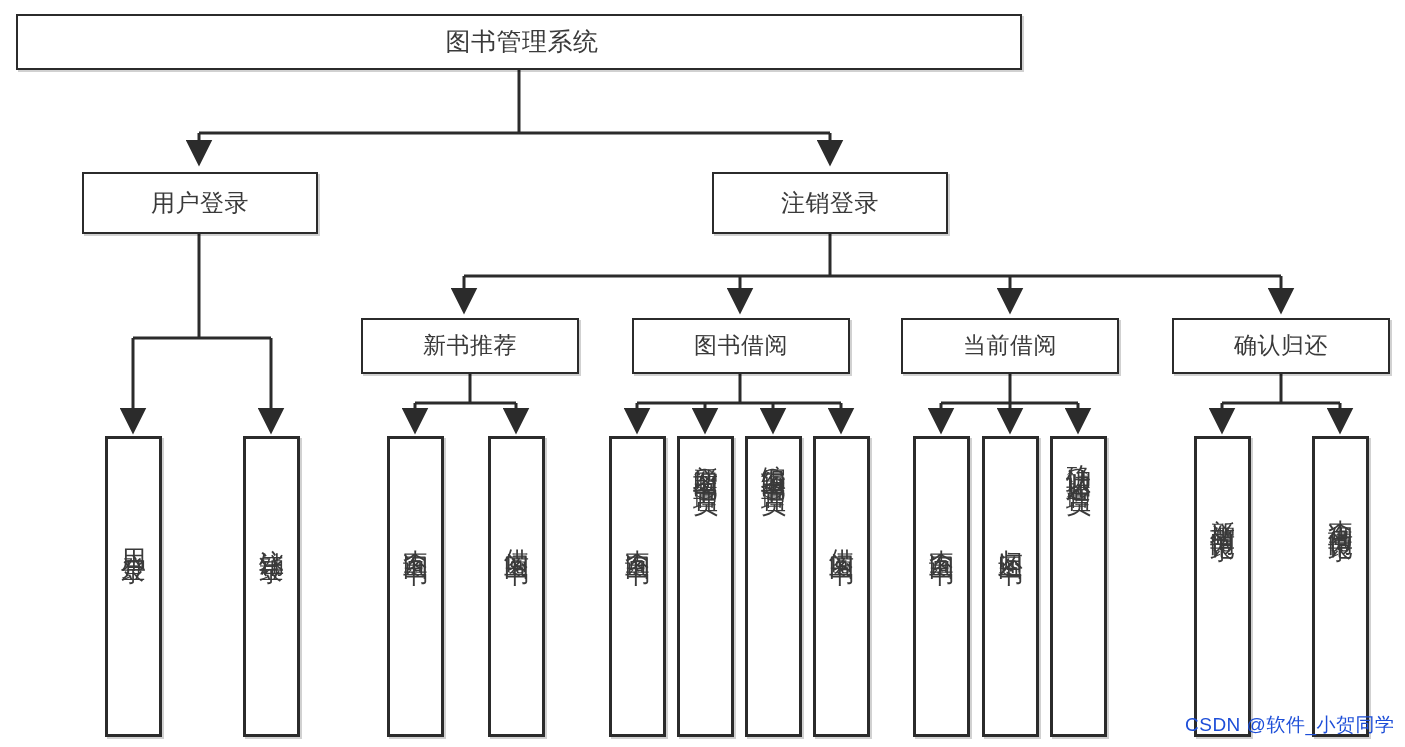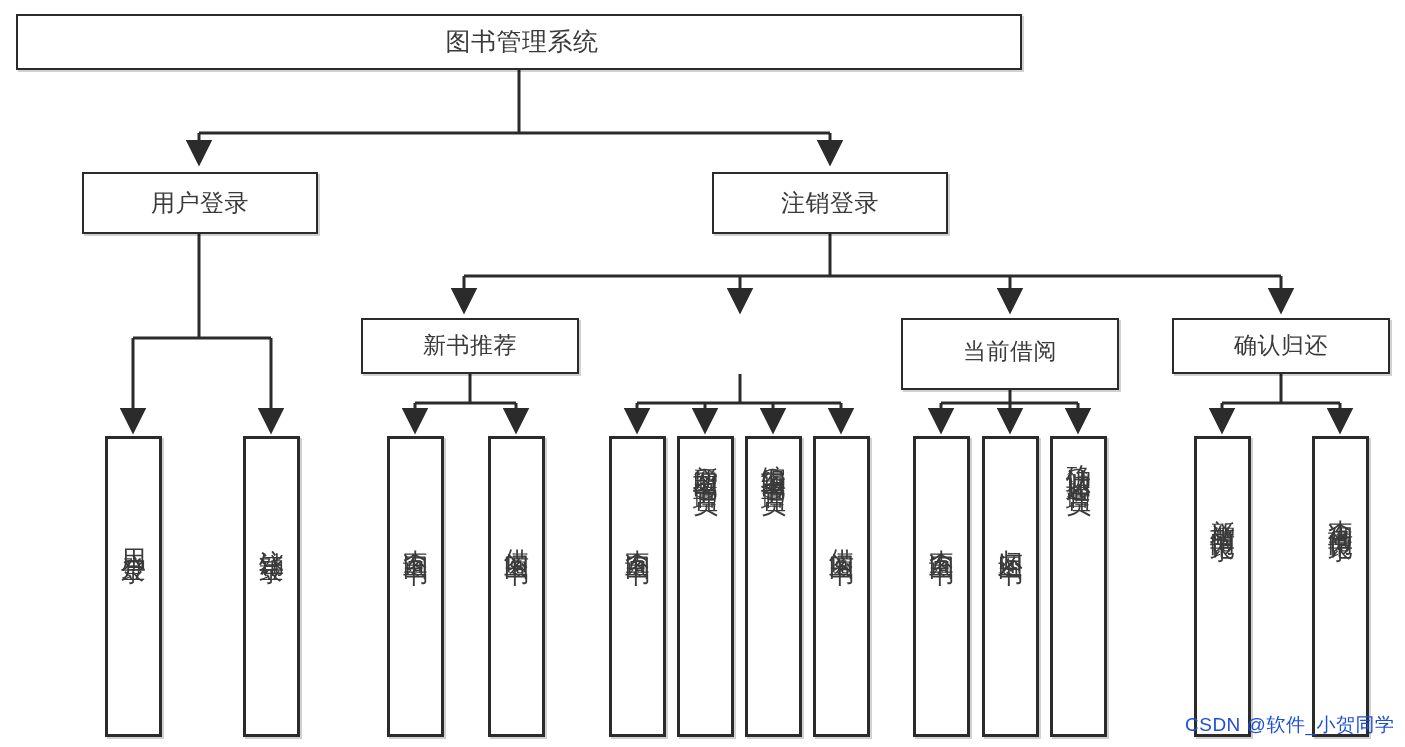--- a/index.html
+++ b/index.html
@@ -134,21 +134,24 @@
   <div class="node l2" style="left:82px; top:172px; width:236px; height:62px;">
     <span class="lbl">用户登录</span>
   </div>
   <div class="node l2" style="left:712px; top:172px; width:236px; height:62px;">
     <span class="lbl">注销登录</span>
   </div>
 
   <div class="node l3" style="left:361px; top:318px; width:218px; height:56px;">
     <span class="lbl">新书推荐</span>
   </div>
-  <div class="node l3" style="left:901px; top:318px; width:218px; height:72px;font-family:Liberation Mono, monospace;">
+  <div class="node l3" style="left:632px; top:318px; width:218px; height:56px;">
+    <span class="lbl">图书借阅</span>
+  </div>
+  <div class="node l3" style="left:901px; top:318px; width:218px; height:56px;">
     <span class="lbl">当前借阅</span>
   </div>
   <div class="node l3" style="left:1172px; top:318px; width:218px; height:56px;">
     <span class="lbl">确认归还</span>
   </div>
 
   <div class="node leaf mid" style="left:105px; top:436px; width:57px; height:301px;">
     <span class="lbl">用户登录</span>
   </div>
   <div class="node leaf mid" style="left:243px; top:436px; width:57px; height:301px;">

